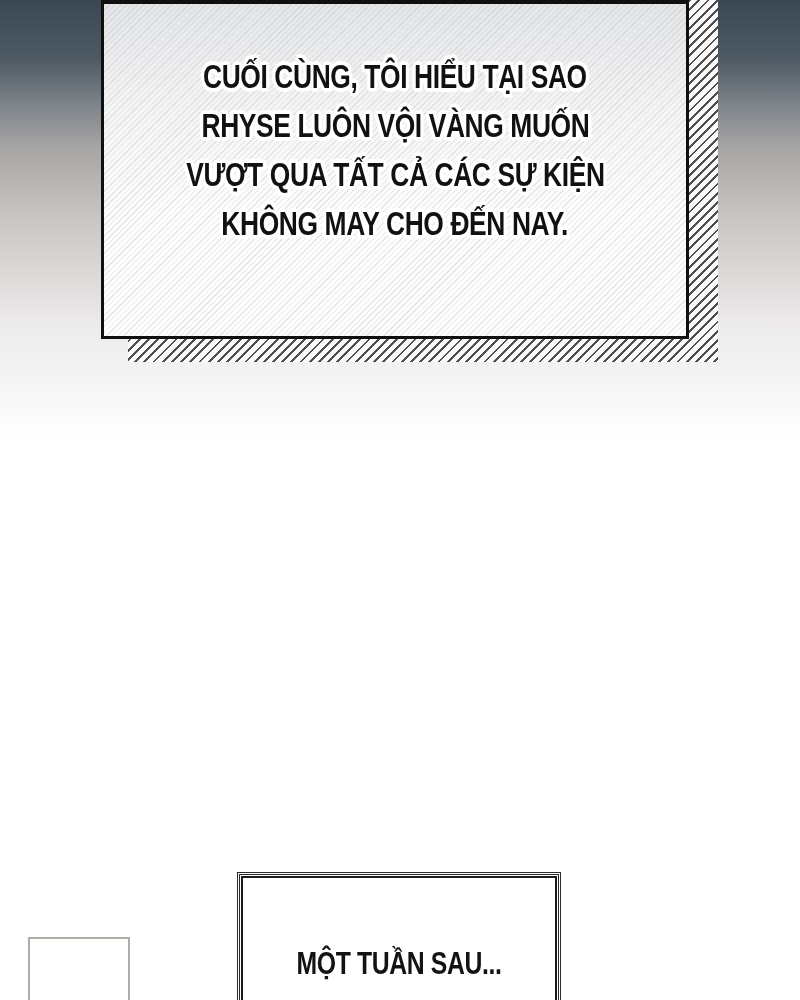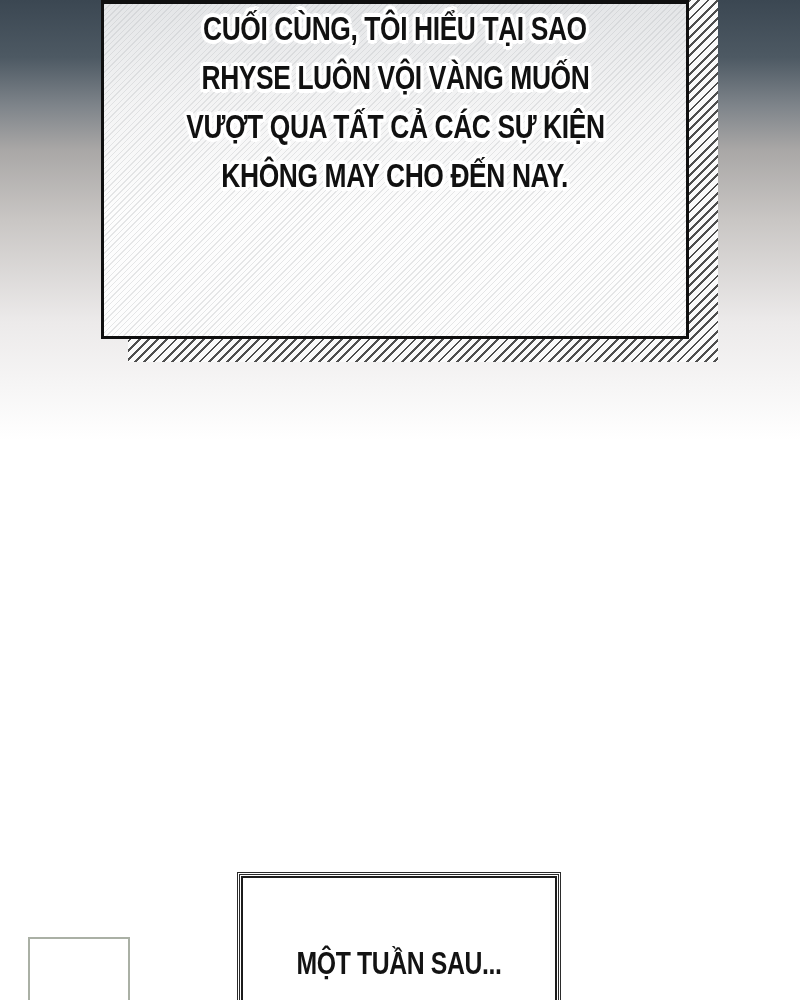--- a/index.html
+++ b/index.html
@@ -49,20 +49,21 @@
     width: 588px; height: 339px;
     border: 3px solid #0f0f0f;
     border-top-width: 4px;
     background-color: #fdfdfd;
     background-image:
       linear-gradient(180deg, rgba(187,191,196,0.38) 0%, rgba(205,206,209,0.20) 30%, rgba(255,255,255,0) 62%),
       repeating-linear-gradient(135deg, rgba(120,125,130,0.18) 0px, rgba(120,125,130,0.18) 1px, rgba(255,255,255,0) 1px, rgba(255,255,255,0) 4px);
     display: flex;
     flex-direction: column;
     align-items: center;
+    justify-content: center;
     padding-bottom: 40px;
   }
   .narration-line {
     font-weight: bold;
     font-size: 33px;
     line-height: 49px;
     color: #111111;
     white-space: nowrap;
     letter-spacing: -0.5px;
     transform: scaleX(0.8);

